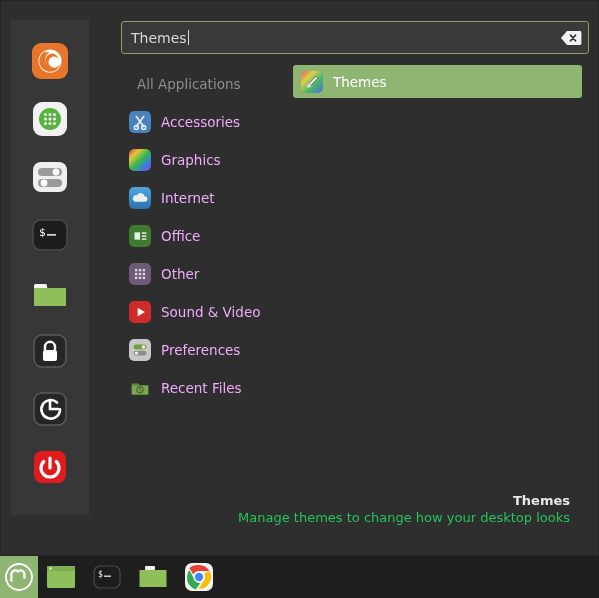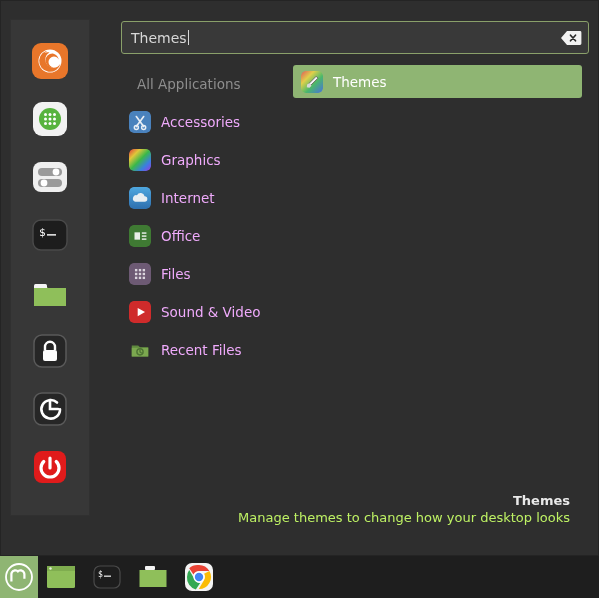--- a/index.html
+++ b/index.html
@@ -161,21 +161,21 @@
     text-align: right;
   }
   #status-title {
     font-size: 13px;
     font-weight: bold;
     color: #e9e9e9;
     line-height: 17px;
   }
   #status-desc {
     font-size: 13px;
-    color: #bef264;
+    color: #22c55e;
     line-height: 18px;
   }
 
   
   #taskbar {
     position: absolute;
     left: 0; bottom: 0;
     width: 599px;
     height: 42px;
     background: #1e1e1e;
@@ -376,34 +376,46 @@
                 <rect x="14.9" y="6.5" width="2.6" height="2.6"></rect>
               <rect x="6.5" y="10.7" width="2.6" height="2.6"></rect>
                 <rect x="10.7" y="10.7" width="2.6" height="2.6"></rect>
                 <rect x="14.9" y="10.7" width="2.6" height="2.6"></rect>
               <rect x="6.5" y="14.9" width="2.6" height="2.6"></rect>
                 <rect x="10.7" y="14.9" width="2.6" height="2.6"></rect>
                 <rect x="14.9" y="14.9" width="2.6" height="2.6"></rect>
             </g>
           </svg>
         </span>
-        <span class="cat-label">Files</span>
+        <span class="cat-label">Other</span>
       </div>
 
       <div class="cat-row">
         <span class="cat-icon">
           <svg class="sq" viewBox="0 0 24 24">
             <rect width="24" height="24" rx="5" fill="#cf2b2b"></rect>
             <path d="M9.5 7.5l8 4.5-8 4.5z" fill="#ffffff"></path>
           </svg>
         </span>
         <span class="cat-label">Sound &amp; Video</span>
       </div>
 
 
+      <div class="cat-row">
+        <span class="cat-icon">
+          <svg class="sq" viewBox="0 0 24 24">
+            <rect width="24" height="24" rx="5" fill="#c7c7c7"></rect>
+            <rect x="5" y="6" width="14" height="5.2" rx="2.6" fill="#6aa43c"></rect>
+            <circle cx="15.8" cy="8.6" r="1.9" fill="#efefef"></circle>
+            <rect x="5" y="12.8" width="14" height="5.2" rx="2.6" fill="#8e8e8e"></rect>
+            <circle cx="8.2" cy="15.4" r="1.9" fill="#efefef"></circle>
+          </svg>
+        </span>
+        <span class="cat-label">Preferences</span>
+      </div>
 
 
       <div class="cat-row">
         <span class="cat-icon">
           <svg class="sq" viewBox="0 0 24 24">
             <path d="M3 7h7l2 2h9v10H3z" fill="#5f8a3e"></path>
             <path d="M3 9.5h18V19H3z" fill="#7ba84f"></path>
             <circle cx="12" cy="14" r="3.4" fill="none" stroke="#4d7334" stroke-width="1.5"></circle>
             <path d="M12 12v2.2l1.6 1" stroke="#4d7334" stroke-width="1.4" fill="none" stroke-linecap="round"></path>
           </svg>

